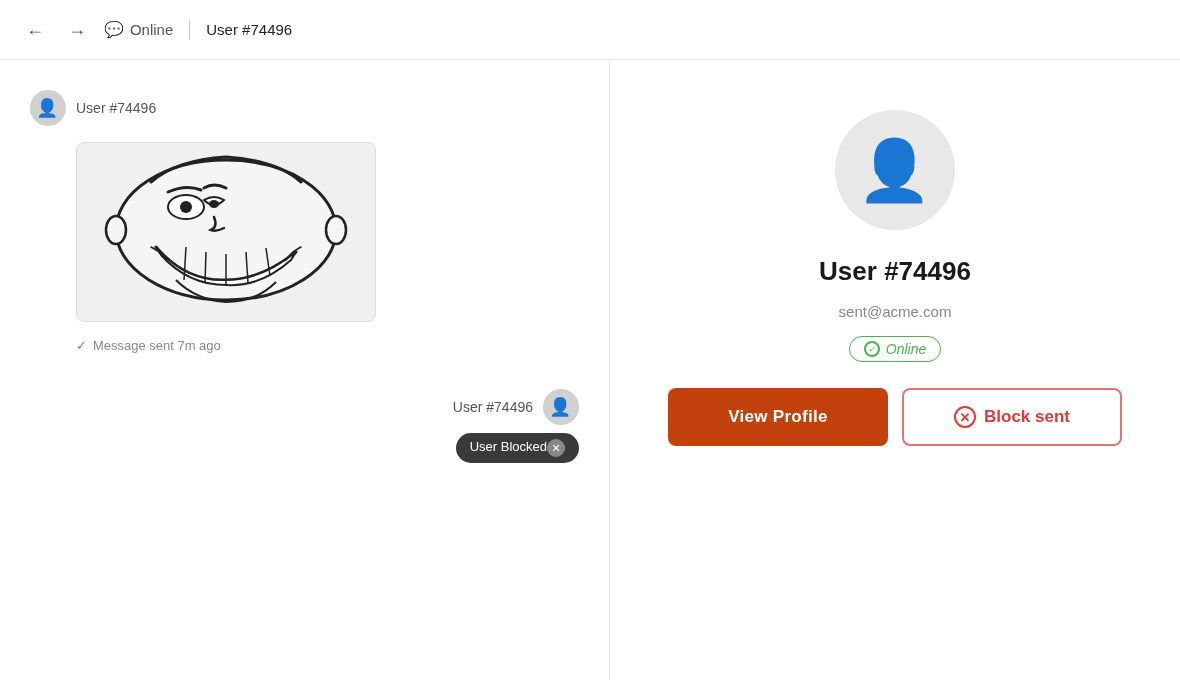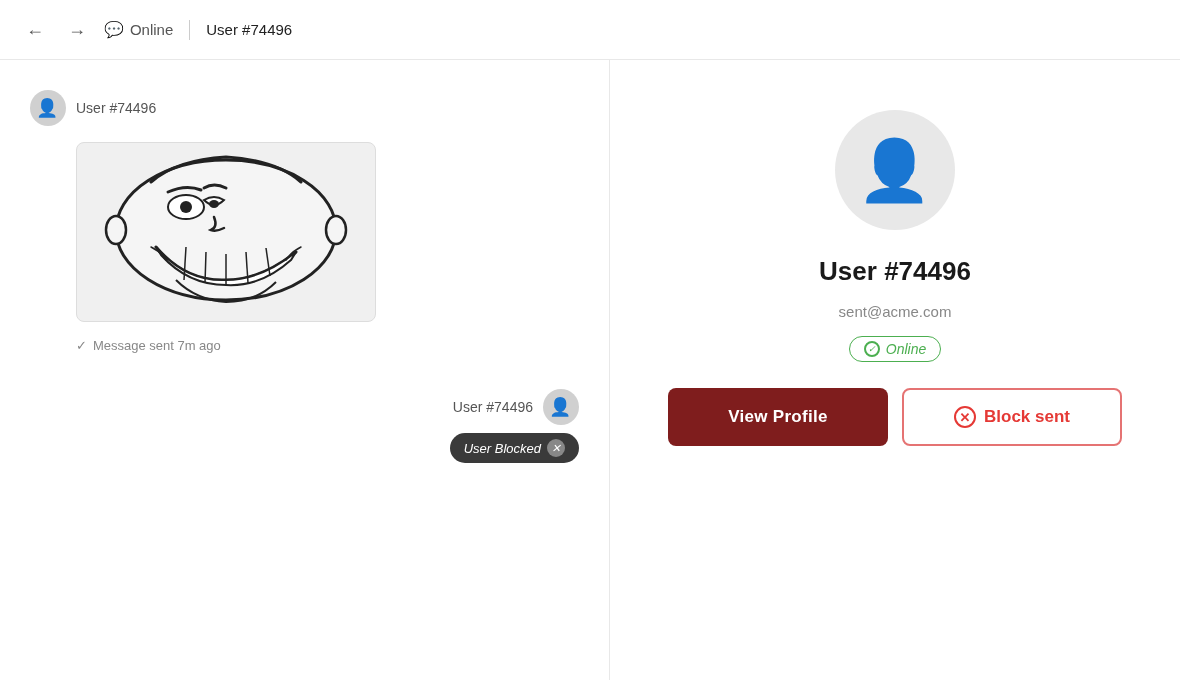--- a/index.html
+++ b/index.html
@@ -132,24 +132,22 @@
       font-size: 14px;
       color: #555;
     }
     .blocked-badge {
       background: #3a3a3a;
       color: #fff;
       border-radius: 20px;
       padding: 6px 14px;
       font-size: 13px;
       display: flex;
-      align-items: center;
-      gap: 6px;
+      align-items: flex-start;
       font-weight: 500;
-      font-style: italic;
     }
     .blocked-x {
       width: 18px;
       height: 18px;
       border-radius: 50%;
       background: #888;
       display: flex;
       align-items: center;
       justify-content: center;
       font-size: 11px;
@@ -220,21 +218,21 @@
 
     .action-buttons {
       display: flex;
       gap: 14px;
       margin-top: 10px;
       width: 100%;
       justify-content: center;
     }
 
     .btn-view-profile {
-      background: #7f1d1d;
+      background: #c2410c;
       color: #fff;
       border: none;
       border-radius: 8px;
       padding: 16px 30px;
       font-size: 17px;
       font-weight: 600;
       cursor: pointer;
       flex: 1;
       max-width: 220px;
       letter-spacing: 0.3px;

